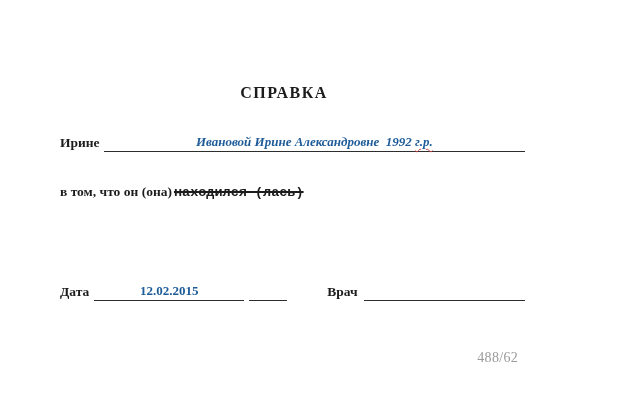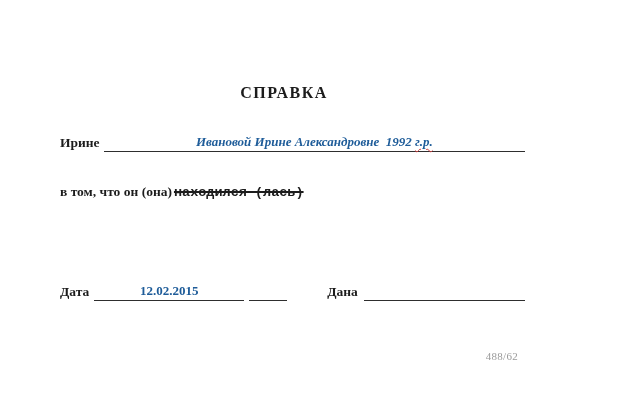--- a/index.html
+++ b/index.html
@@ -85,21 +85,21 @@
     text-underline-offset: 2px;
   }
   .date-blank { width: 150px; margin-left: 5px; text-align: center; }
   .line-gap { width: 5px; height: 100%; }
   .stub-blank { width: 38px; }
   .mid-spacer { width: 40px; height: 100%; }
   .footer {
     position: absolute;
     top: 350px;
     right: 50px;
-    font-size: 11px;
+    font-size: 14px;
     color: var(--footer-gray);
     letter-spacing: 0.3px;
   }
 </style>
 </head>
 <body>
 
 <div class="page">
 
   <div class="title">СПРАВКА</div>
@@ -118,19 +118,19 @@
 
 
   <div class="row row4">
     <span class="label">Дата</span>
     <div class="blank date-blank center">
       <span class="ink">12.02.2015</span>
     </div>
     <div class="line-gap"></div>
     <div class="blank stub-blank"></div>
     <div class="mid-spacer"></div>
-    <span class="label">Дана</span>
+    <span class="label">Врач</span>
     <div class="blank flex1 ml6"></div>
   </div>
 
   <div class="footer">488/62</div>
 
 </div>
 
 </body></html>

